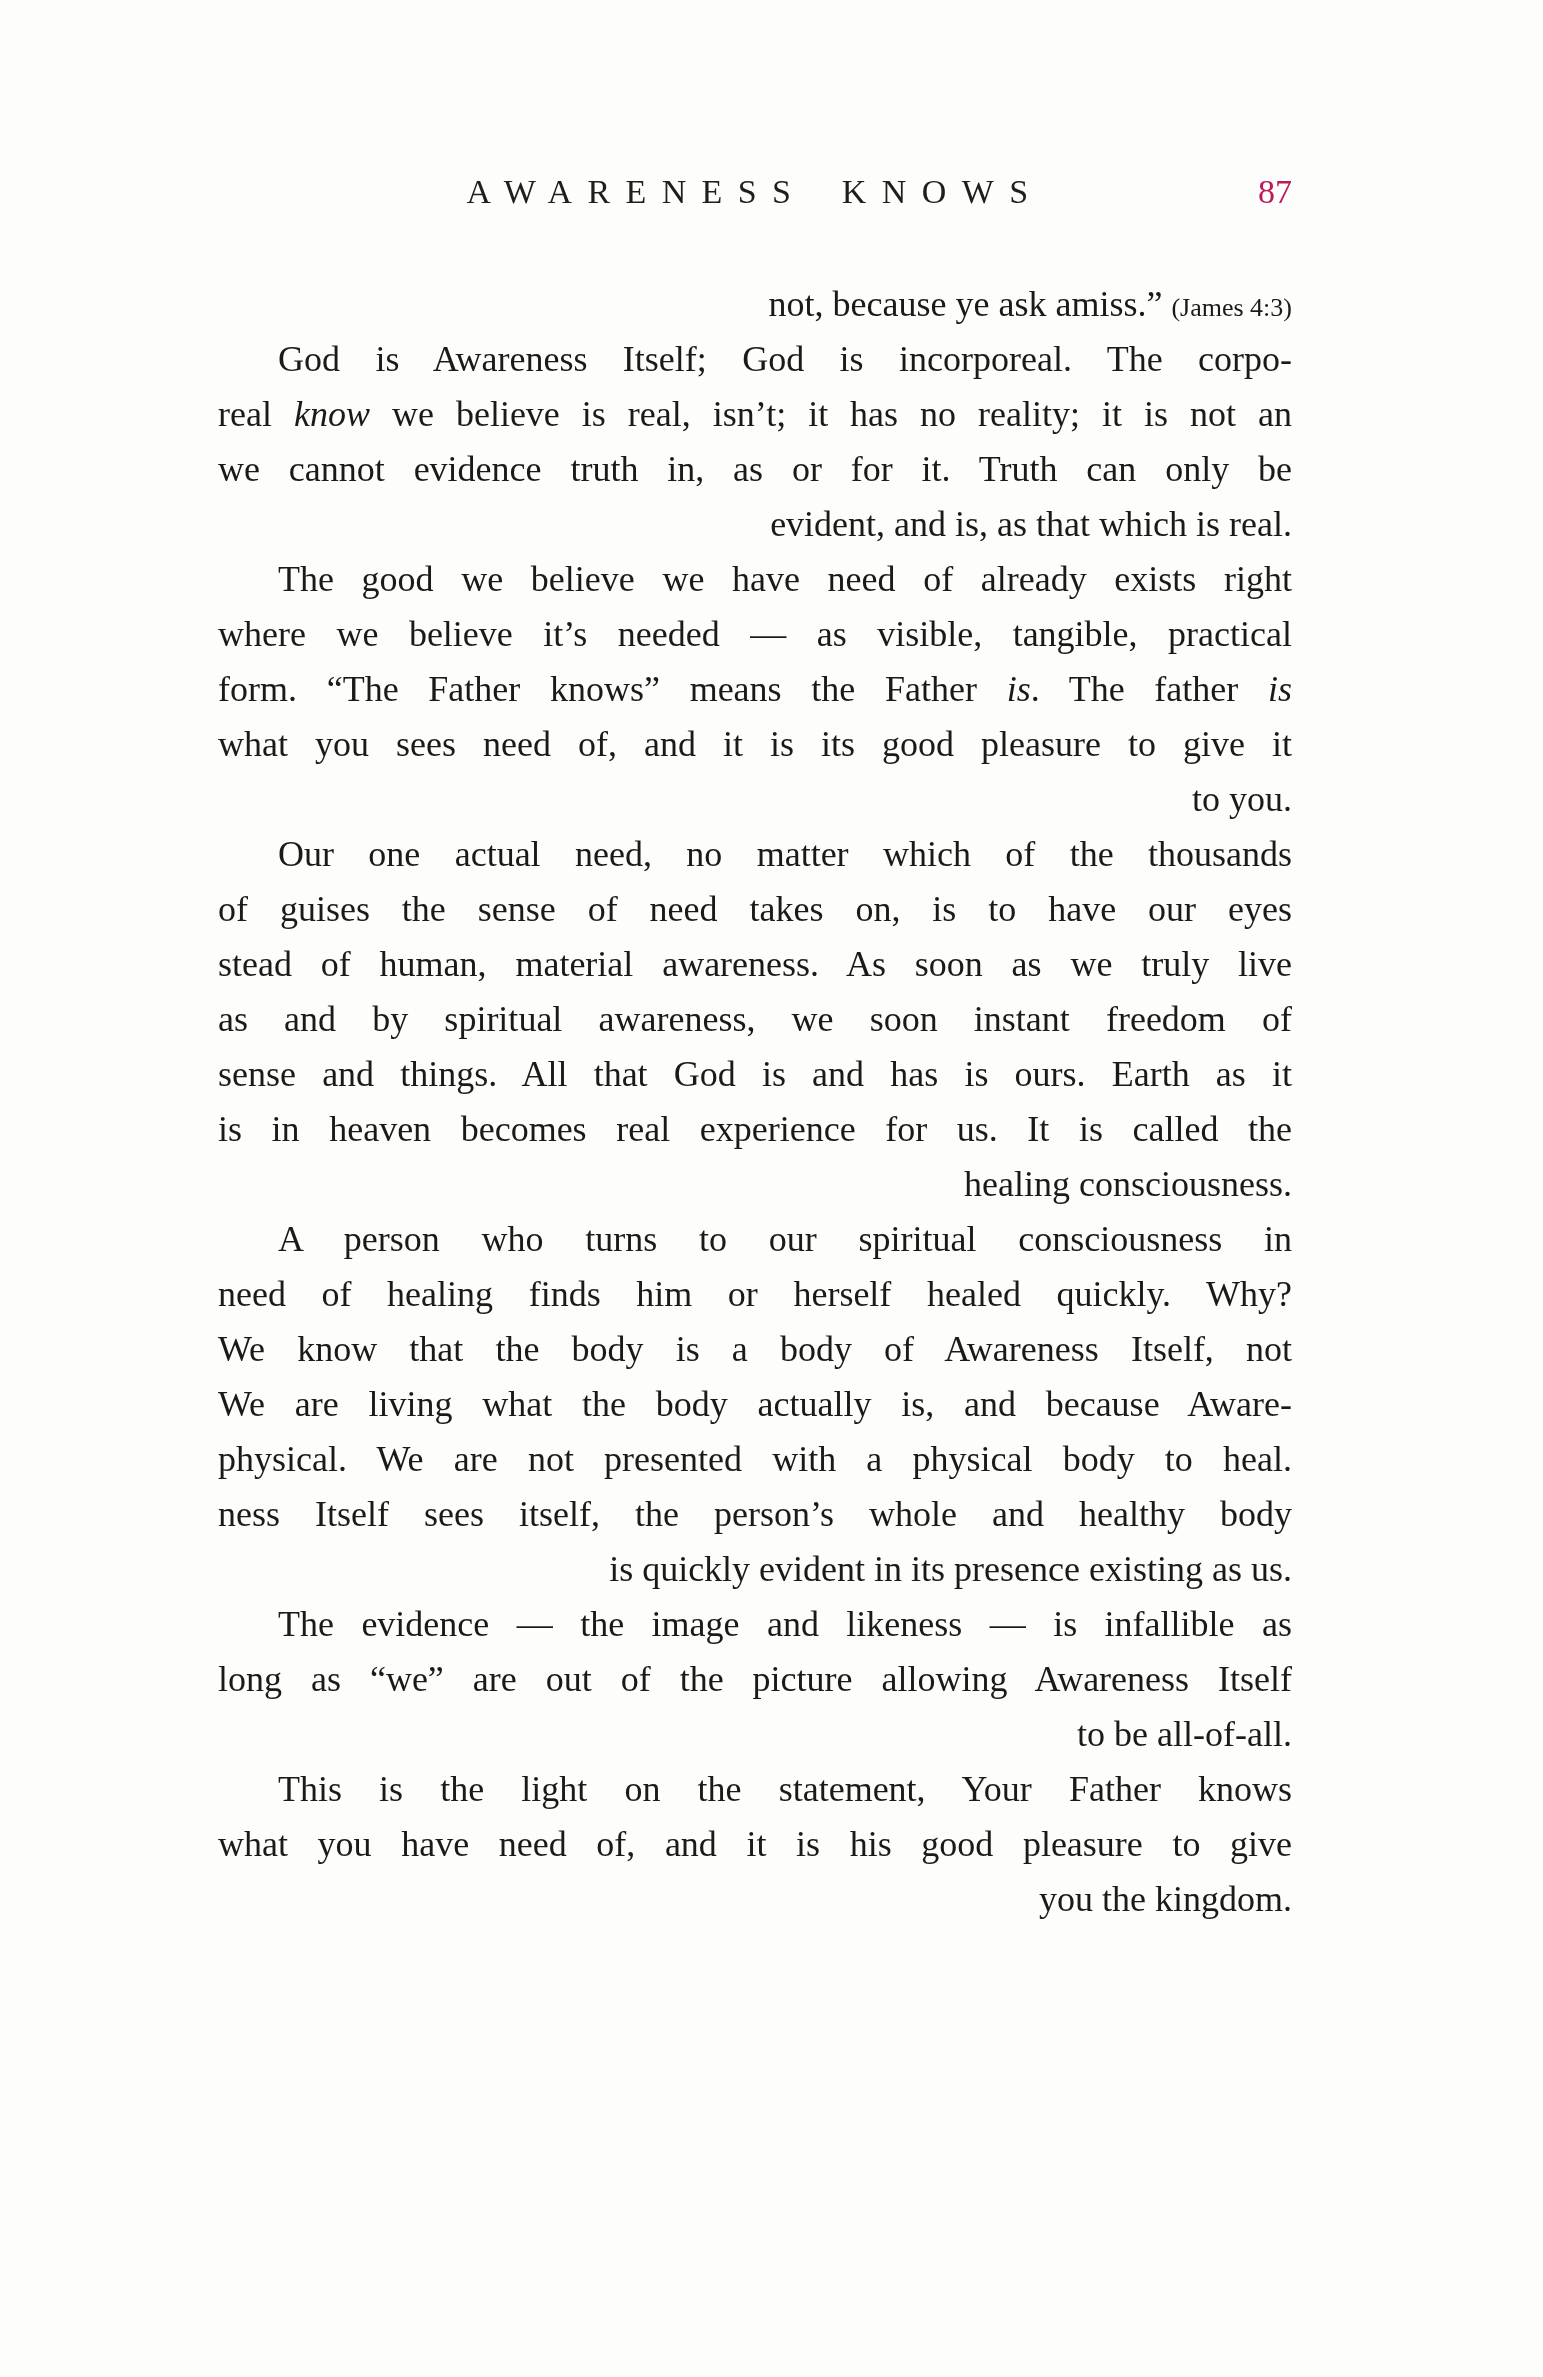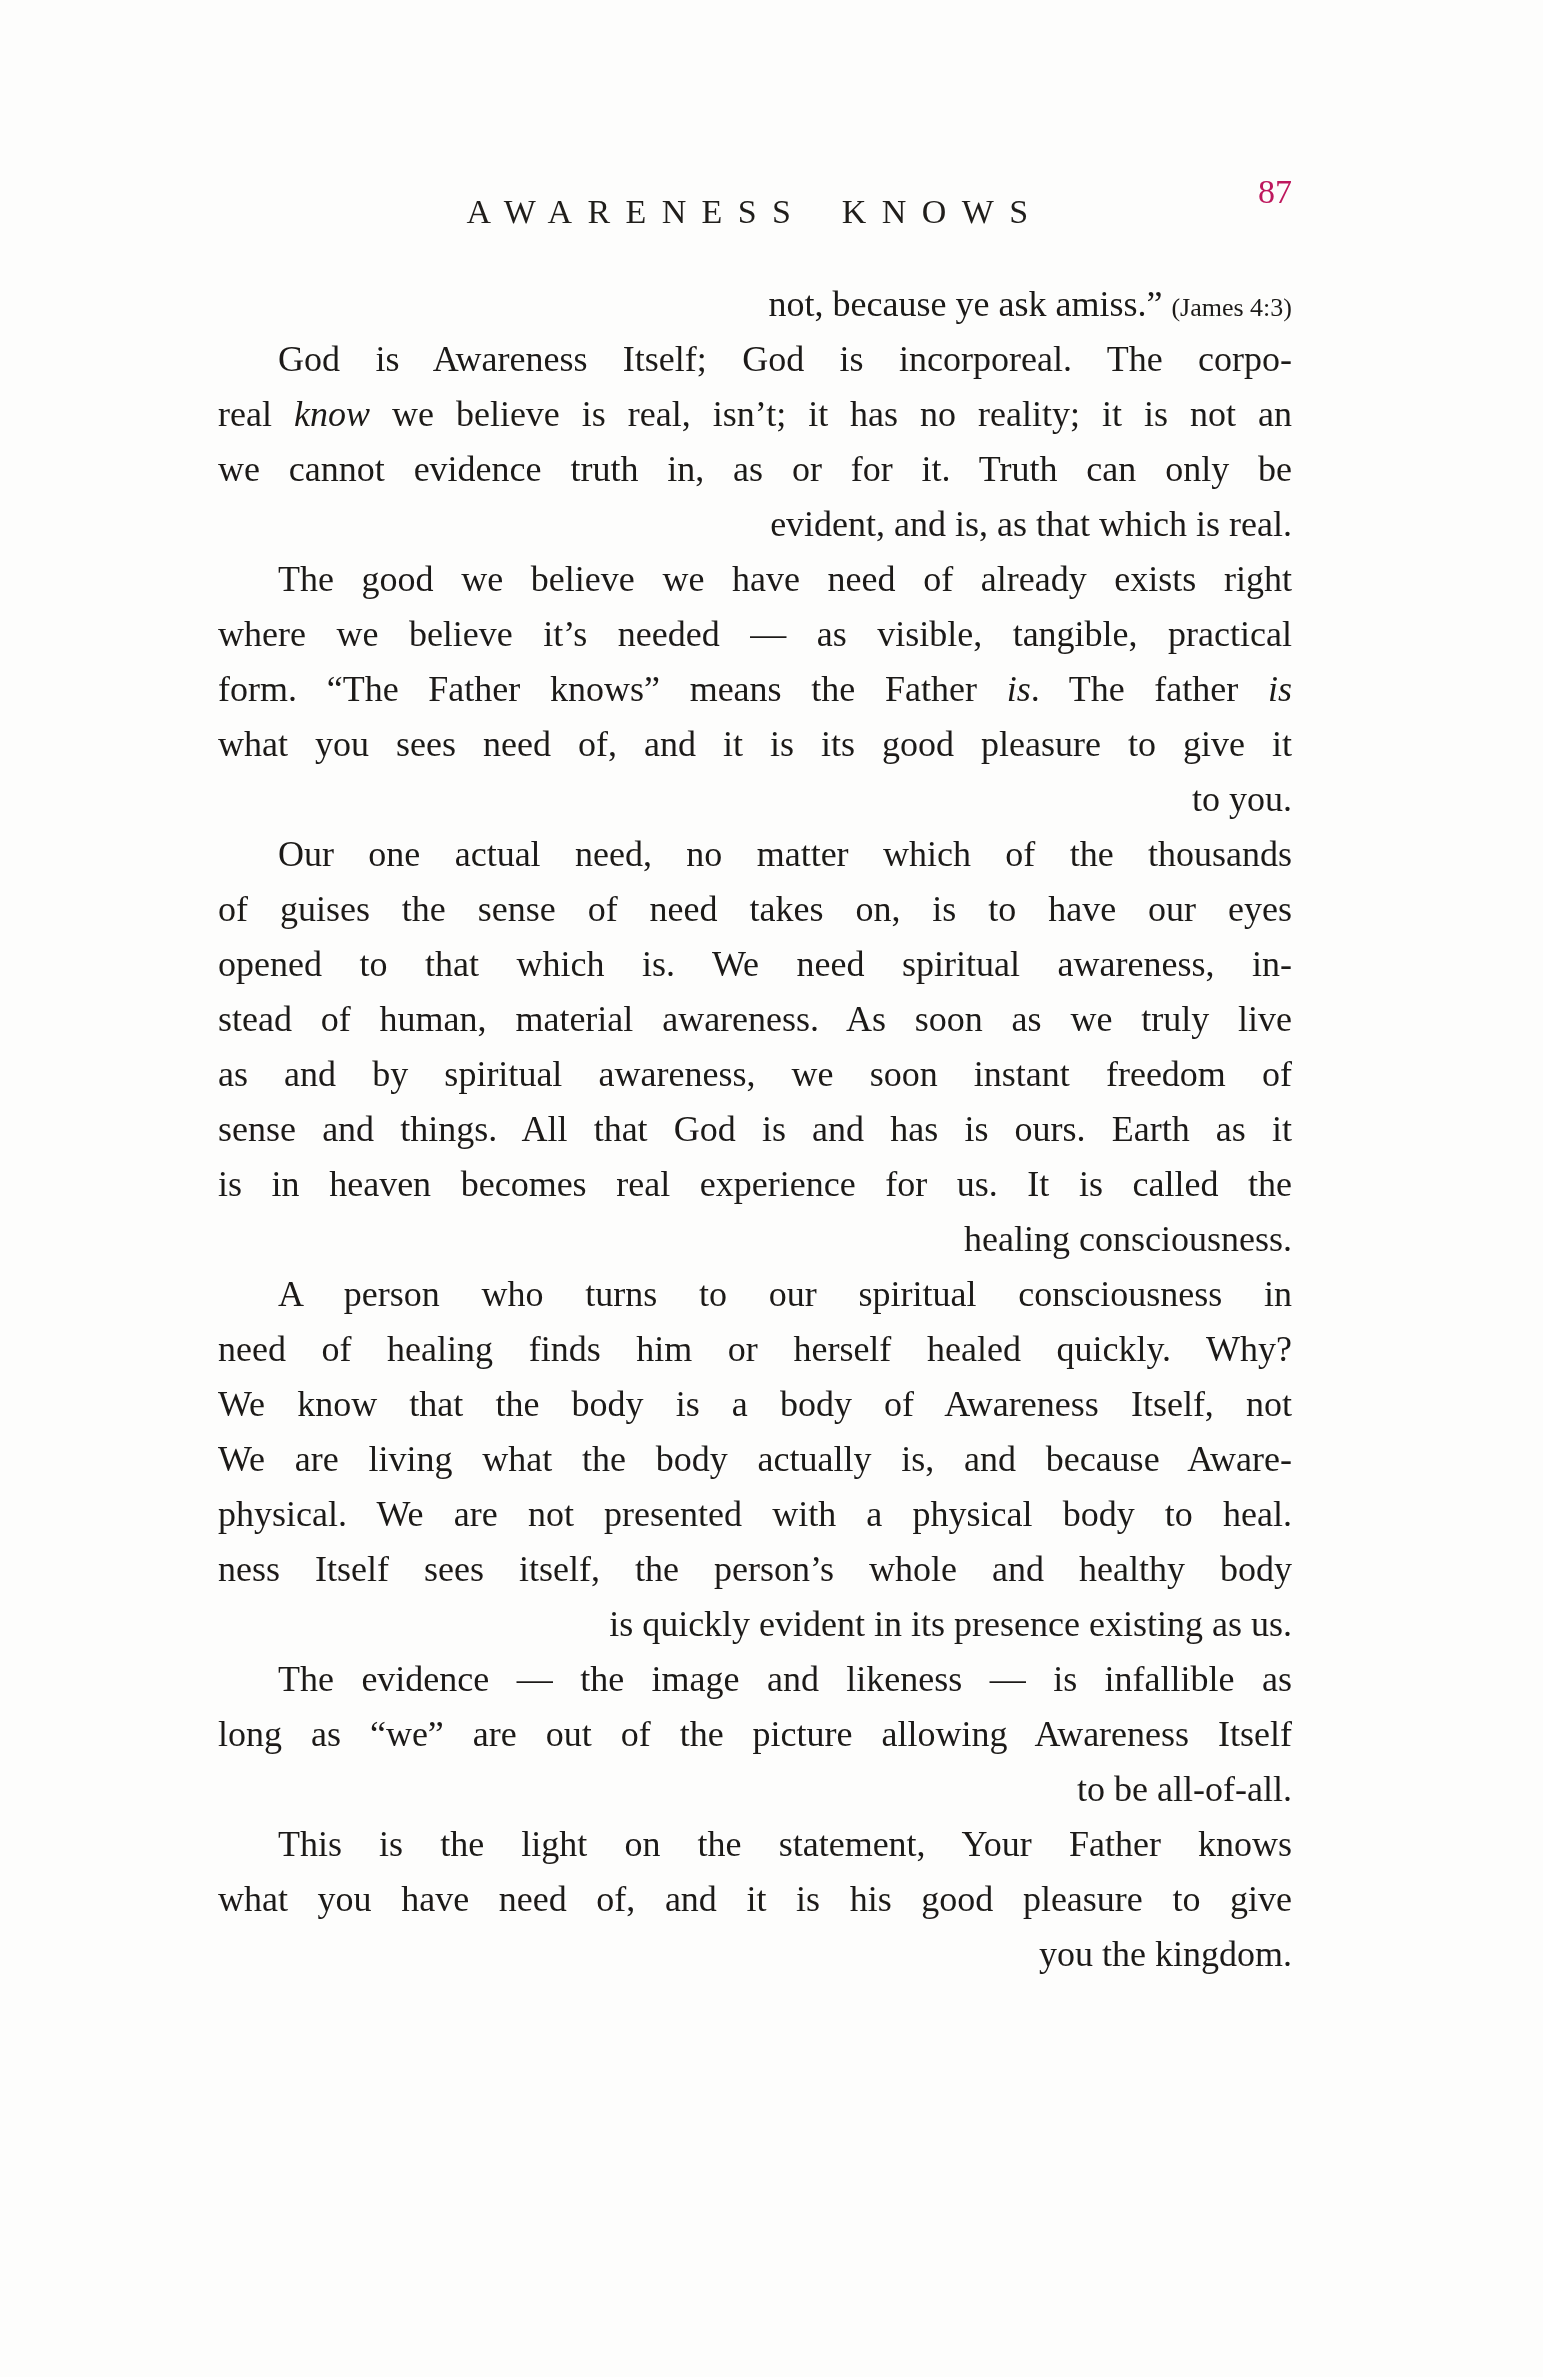--- a/index.html
+++ b/index.html
@@ -23,21 +23,20 @@
     width: 1074px;
     height: 46px;
   }
   .header-title {
     text-align: center;
     font-size: 34px;
     letter-spacing: 15.4px;
     word-spacing: 11.5px;
     line-height: 46px;
     color: #201e1b;
-    margin-top: 20px;
   }
   .page-number {
     position: absolute;
     right: 0;
     top: 0;
     font-size: 34px;
     line-height: 46px;
     color: #be185d;
   }
   .body-text {
@@ -84,21 +83,20 @@
       <div class="paragraph">
         <div class="line just indent"><span>The good we believe we have need of already exists right</span></div>
         <div class="line just"><span>where we believe it’s needed — as visible, tangible, practical</span></div>
         <div class="line just"><span>form. “The Father knows” means the Father </span><span class="seg-italic">is</span><span>. The father </span><span class="seg-italic">is</span></div>
         <div class="line just"><span>what you sees need of, and it is its good pleasure to give it</span></div>
         <div class="line"><span>to you.</span></div>
       </div>
       <div class="paragraph">
         <div class="line just indent"><span>Our one actual need, no matter which of the thousands</span></div>
         <div class="line just"><span>of guises the sense of need takes on, is to have our eyes</span></div>
-        <div class="line just"><span>opened to that which is. We need spiritual awareness, in-</span></div>
         <div class="line just"><span>stead of human, material awareness. As soon as we truly live</span></div>
         <div class="line just"><span>as and by spiritual awareness, we soon instant freedom of</span></div>
         <div class="line just"><span>sense and things. All that God is and has is ours. Earth as it</span></div>
         <div class="line just"><span>is in heaven becomes real experience for us. It is called the</span></div>
         <div class="line"><span>healing consciousness.</span></div>
       </div>
       <div class="paragraph">
         <div class="line just indent"><span>A person who turns to our spiritual consciousness in</span></div>
         <div class="line just"><span>need of healing finds him or herself healed quickly. Why?</span></div>
         <div class="line just"><span>We know that the body is a body of Awareness Itself, not</span></div>

